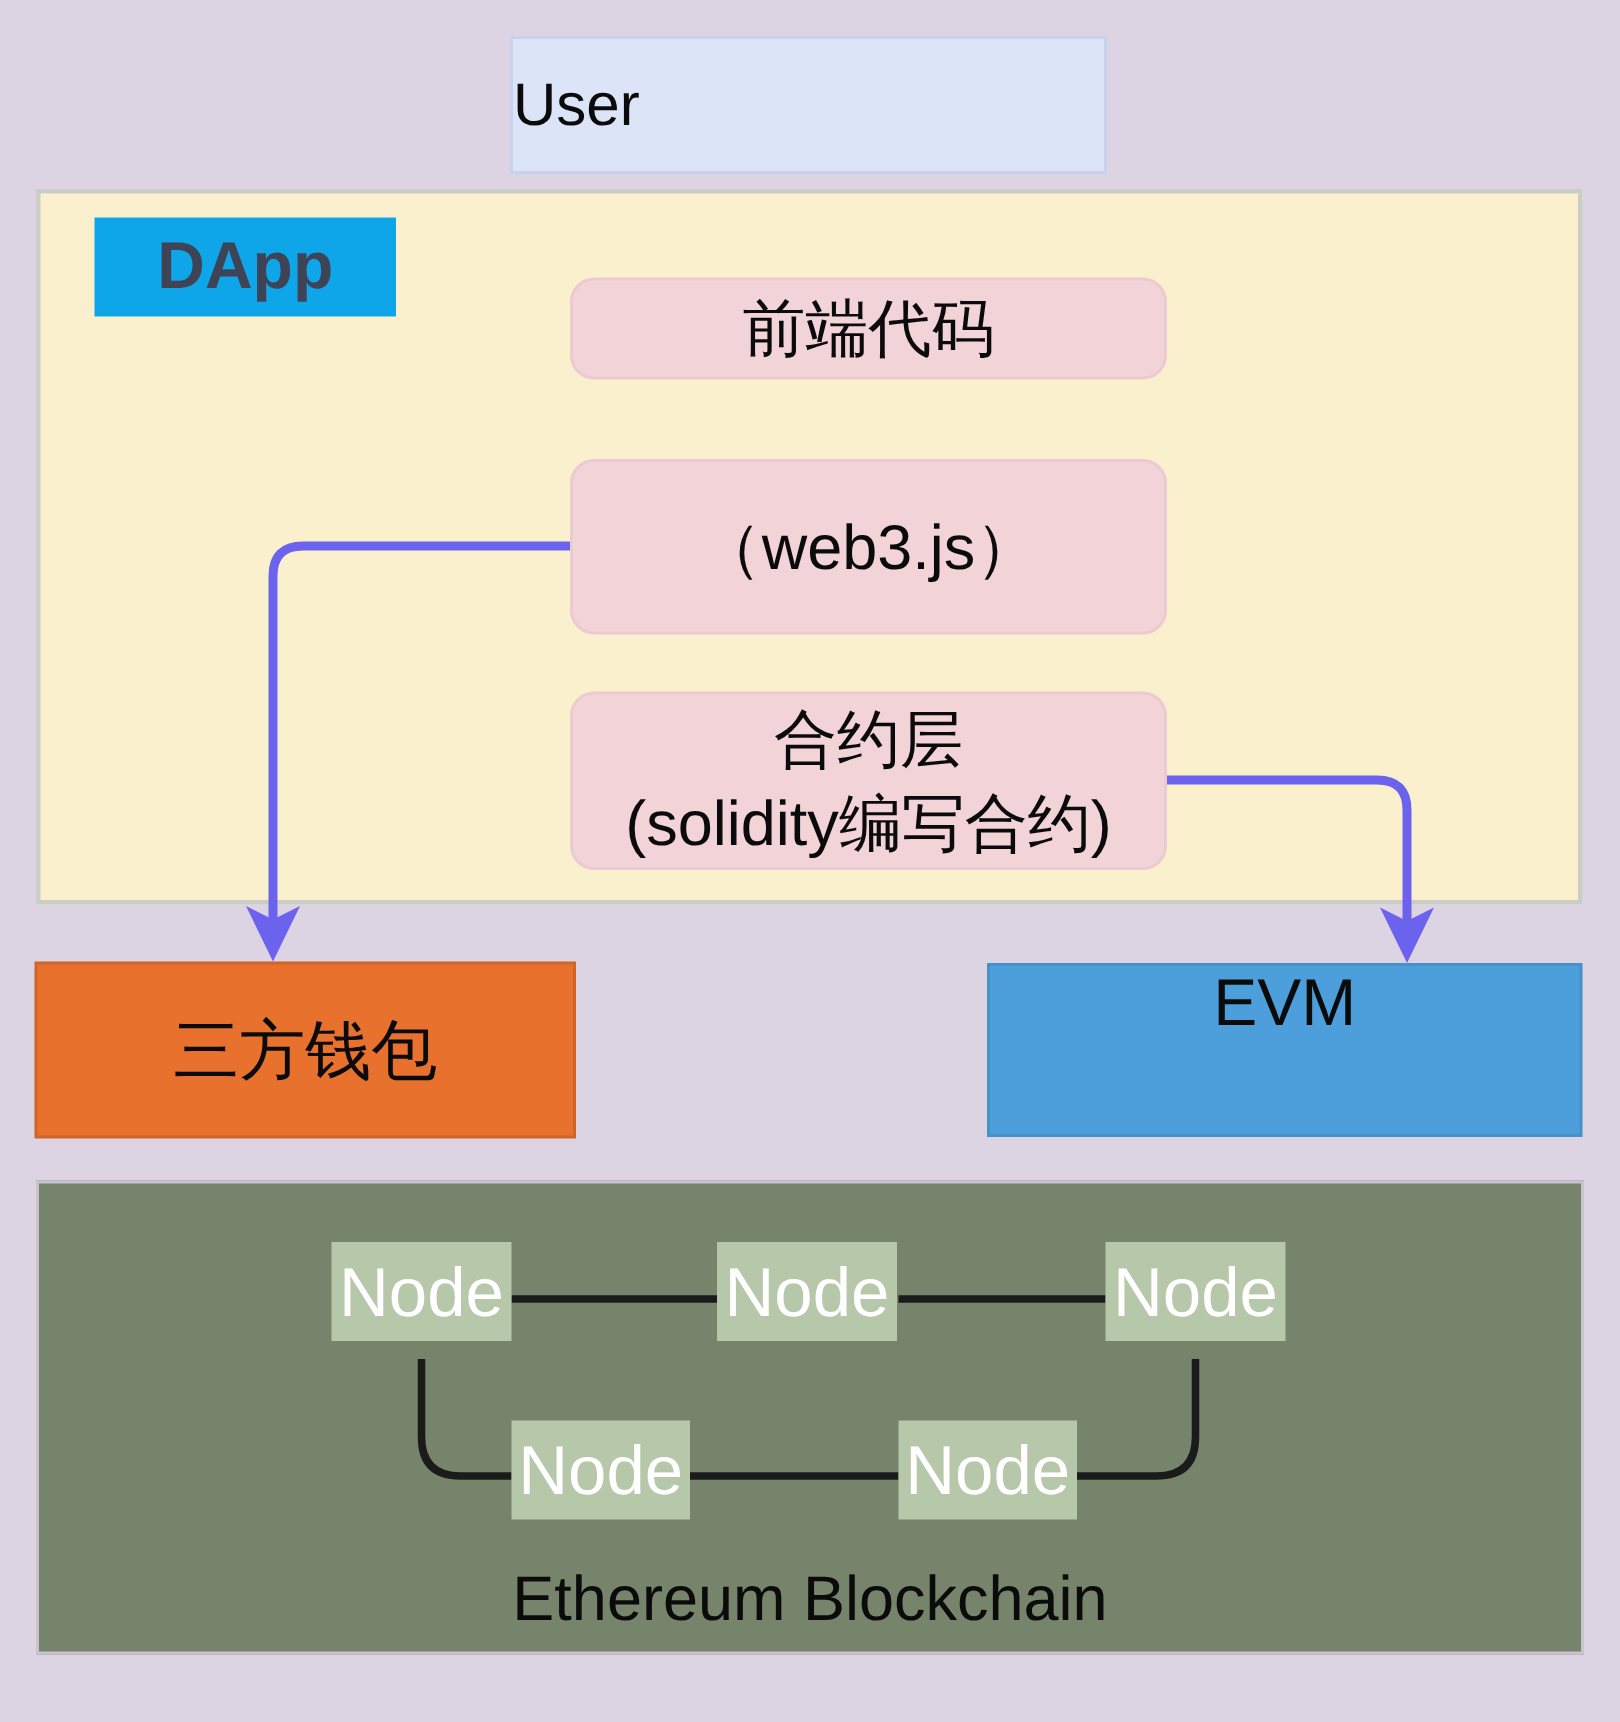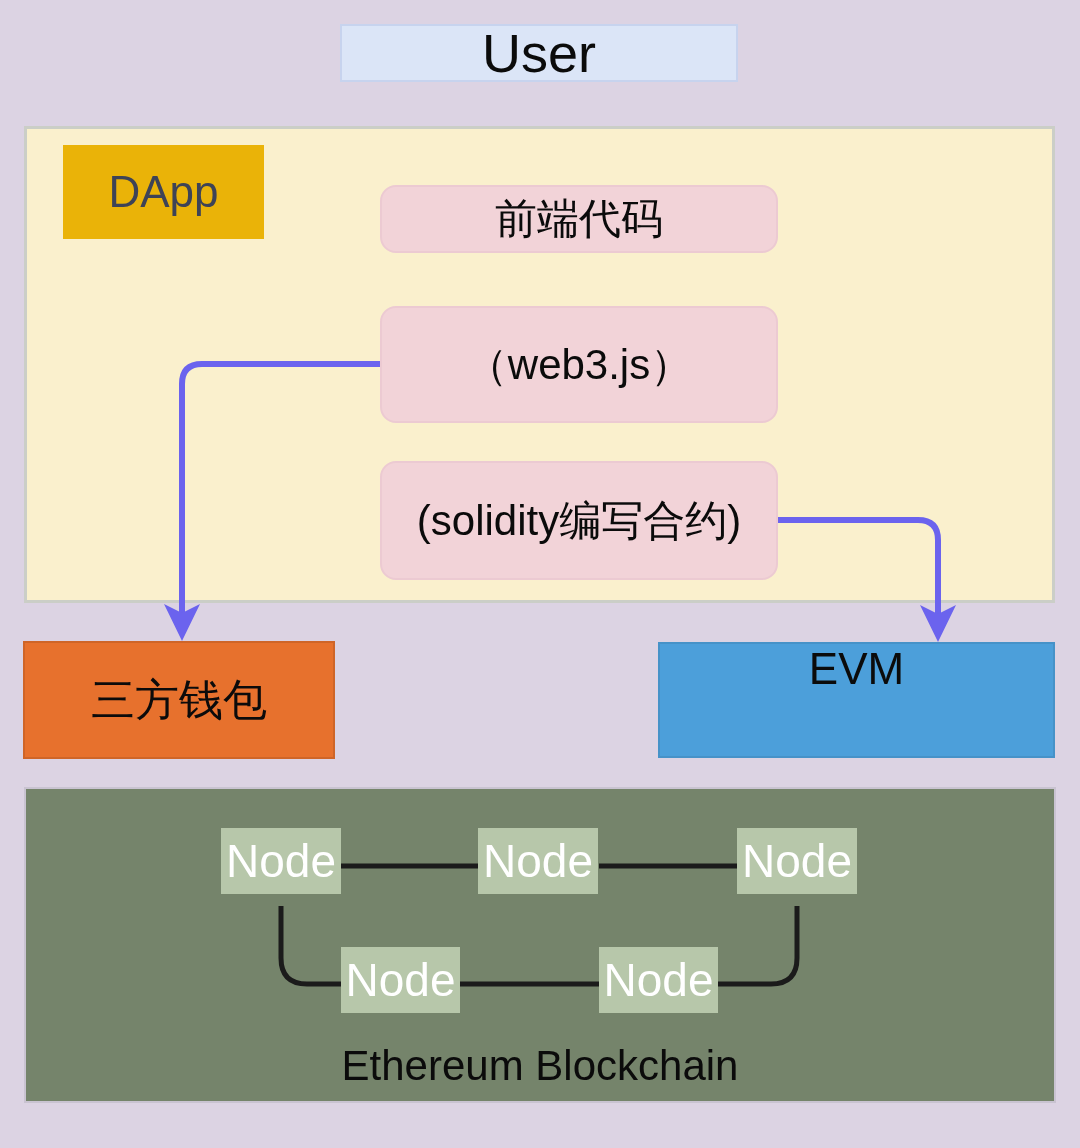--- a/index.html
+++ b/index.html
@@ -7,55 +7,55 @@
   body {
     font-family: "Liberation Sans", "DejaVu Sans", sans-serif;
     background: #dcd3e3;
     position: relative;
     overflow: hidden;
   }
   .abs { position: absolute; }
 
   
   .user-box {
-    left: 340px; top: 24px; width: 398px; height: 58px;
+    left: 340px; top: 24px; width: 398px; height: 92px;
     background: #dbe5f7;
     border: 2px solid #c7d3ee;
-    display: flex; align-items: center; justify-content: center;
-    font-size: 54px; color: #0b0b0b;
+    display: flex; align-items: center; 
+    font-size: 40px; color: #0b0b0b;
   }
 
   
   .dapp-container {
     left: 24px; top: 126px; width: 1031px; height: 477px;
     background: #faf0cd;
     border: 3px solid #cbcec7;
   }
   .dapp-label {
-    left: 63px; top: 145px; width: 201px; height: 94px;
-    background: #eab308;
+    left: 63px; top: 145px; width: 201px; height: 66px;
+    background: #0ea5e9;
     display: flex; align-items: center; justify-content: center;
-    font-size: 44px; color: #3e4356;
+    font-size: 44px; color: #3e4356; font-weight: bold;
   }
   .layer-box {
     left: 380px; width: 398px;
     background: #f2d3d8;
     border: 2px solid #eccad2;
     border-radius: 16px;
     display: flex; flex-direction: column; align-items: center; justify-content: center;
     font-size: 42px; color: #0b0b0b;
     line-height: 1.32; text-align: center;
   }
   .layer-frontend    { top: 185px; height: 68px; }
   .layer-interaction { top: 306px; height: 117px; }
   .layer-contract    { top: 461px; height: 119px; }
 
   
   .wallet-box {
-    left: 23px; top: 641px; width: 312px; height: 118px;
+    left: 23px; top: 641px; width: 361px; height: 118px;
     background: #e7712d; border: 2px solid rgba(0,0,0,0.10);
     display: flex; align-items: center; justify-content: center;
     font-size: 44px; color: #0b0b0b;
   }
   .evm-box {
     left: 658px; top: 642px; width: 397px; height: 116px;
     background: #4c9fda; border: 2px solid rgba(0,0,0,0.08);
     display: flex; align-items: flex-start; justify-content: center;
     font-size: 44px; color: #0b0b0b;
   }
@@ -102,20 +102,21 @@
   <span>DApp</span>
 </div>
 
 <div class="abs layer-box layer-frontend">
   <span>前端代码</span>
 </div>
 <div class="abs layer-box layer-interaction">
   <span>（web3.js）</span>
 </div>
 <div class="abs layer-box layer-contract">
+  <span>合约层</span>
   <span>(solidity编写合约)</span>
 </div>
 
 <div class="abs wallet-box">
   <span>三方钱包</span>
 </div>
 
 <div class="abs evm-box">
   <span>EVM</span>
 </div>

